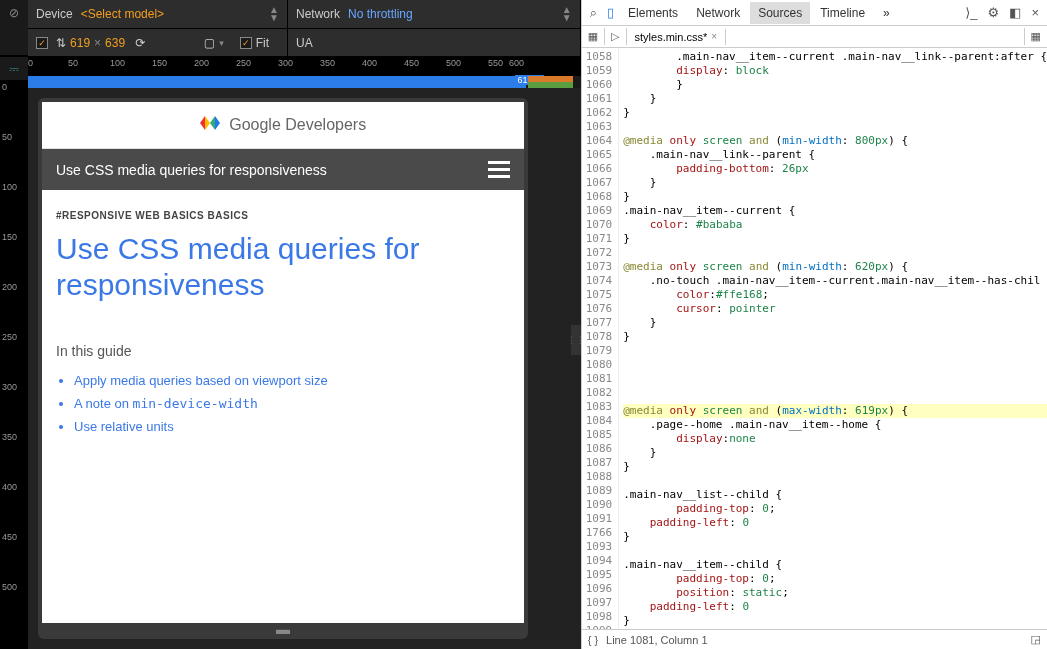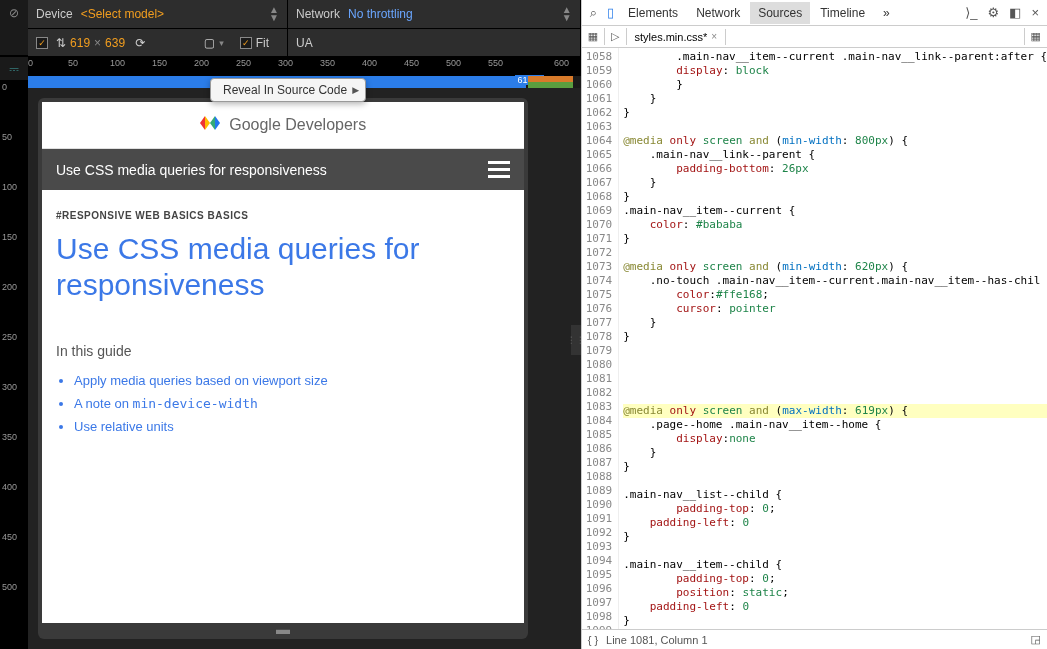--- a/index.html
+++ b/index.html
@@ -154,31 +154,30 @@
       <span style="left:82px">100</span>
       <span style="left:124px">150</span>
       <span style="left:166px">200</span>
       <span style="left:208px">250</span>
       <span style="left:250px">300</span>
       <span style="left:292px">350</span>
       <span style="left:334px">400</span>
       <span style="left:376px">450</span>
       <span style="left:418px">500</span>
       <span style="left:460px">550</span>
-      <span style="left:526px">600</span>
+      <span style="left:481px">600</span>
     </div>
     <div class="bp-bar">
       <div class="bp-blue" style="width:498px; position:relative;">
         <span class="bp-lbl">619px</span>
       </div>
       <div class="bp-orange"></div>
       <div class="bp-green"></div>
     </div>
 
-    <div class="tooltip-reveal">Reveal In Source Code</div>
 
     <div class="vp-area" style="margin-left:28px;">
       <div class="vp-wrap">
         <div class="device">
           <div class="screen">
             <div class="gdev-hdr">
               <span class="glogo-angle">
                 <svg width="20" height="14" viewBox="0 0 20 14">
                     <path d="M0 7 L5 0 L5 14 Z" fill="#e33"></path>
                     <path d="M5 0 L10 7 L5 14 Z" fill="#fb0"></path>
@@ -269,21 +268,21 @@
           <div>1082</div>
           <div>1083</div>
           <div>1084</div>
           <div>1085</div>
           <div>1086</div>
           <div>1087</div>
           <div>1088</div>
           <div>1089</div>
           <div>1090</div>
           <div>1091</div>
-          <div>1092</div>
+          <div>1766</div>
           <div>1093</div>
           <div>1094</div>
           <div>1095</div>
           <div>1096</div>
           <div>1097</div>
           <div>1098</div>
           <div>1099</div>
         </div>
       <div class="code" id="code"><div><span class="kw-sel">        .main-nav__item--current .main-nav__link--parent:after {</span></div><div>        <span class="kw-prop">display</span>: <span class="kw-val">block</span></div><div>        }</div><div>    }</div><div>}</div><div>&nbsp;</div><div><span class="kw-media">@media</span> <span class="kw-only">only</span> <span class="kw-screen">screen</span> <span class="kw-and">and</span> (<span class="kw-feat">min-width</span>: <span class="kw-num">800px</span>) {</div><div><span class="kw-sel">    .main-nav__link--parent {</span></div><div>        <span class="kw-prop">padding-bottom</span>: <span class="kw-val">26px</span></div><div>    }</div><div>}</div><div><span class="kw-sel">.main-nav__item--current {</span></div><div>    <span class="kw-prop">color</span>: <span class="kw-hex">#bababa</span></div><div>}</div><div>&nbsp;</div><div><span class="kw-media">@media</span> <span class="kw-only">only</span> <span class="kw-screen">screen</span> <span class="kw-and">and</span> (<span class="kw-feat">min-width</span>: <span class="kw-num">620px</span>) {</div><div><span class="kw-sel">    .no-touch .main-nav__item--current.main-nav__item--has-chil</span></div><div>        <span class="kw-prop">color</span>:<span class="kw-hex">#ffe168</span>;</div><div>        <span class="kw-prop">cursor</span>: <span class="kw-val">pointer</span></div><div>    }</div><div>}</div><div>&nbsp;</div><div><span class="hl"><span class="kw-media">@media</span> <span class="kw-only">only</span> <span class="kw-screen">screen</span> <span class="kw-and">and</span> (<span class="kw-feat">max-width</span>: <span class="kw-num">619px</span>) {</span></div><div><span class="kw-sel">    .page--home .main-nav__item--home {</span></div><div>        <span class="kw-prop">display</span>:<span class="kw-val">none</span></div><div>    }</div><div>}</div><div>&nbsp;</div><div><span class="kw-sel">.main-nav__list--child {</span></div><div>        <span class="kw-prop">padding-top</span>: <span class="kw-val">0</span>;</div><div>    <span class="kw-prop">padding-left</span>: <span class="kw-val">0</span></div><div>}</div><div>&nbsp;</div><div><span class="kw-sel">.main-nav__item--child {</span></div><div>        <span class="kw-prop">padding-top</span>: <span class="kw-val">0</span>;</div><div>        <span class="kw-prop">position</span>: <span class="kw-val">static</span>;</div><div>    <span class="kw-prop">padding-left</span>: <span class="kw-val">0</span></div><div>}</div><div>&nbsp;</div><div><span class="kw-sel">.main-nav__item--child:before {</span></div><div>    <span class="kw-prop">display</span>: <span class="kw-val">none</span></div><div>}</div></div>
     </div>

